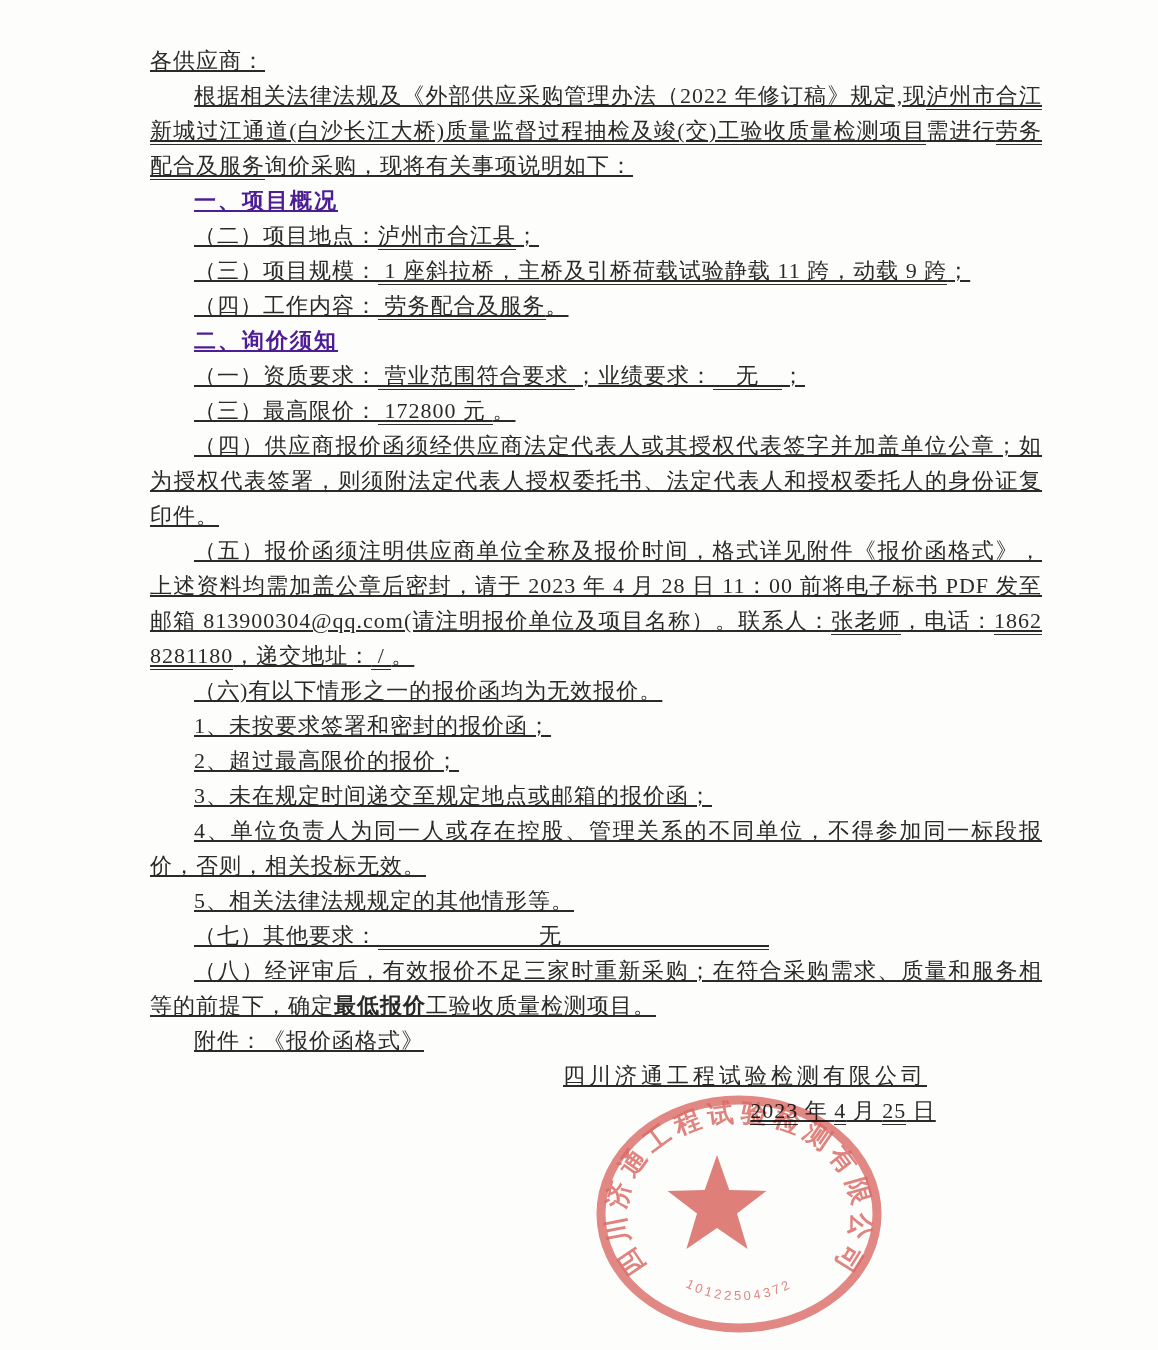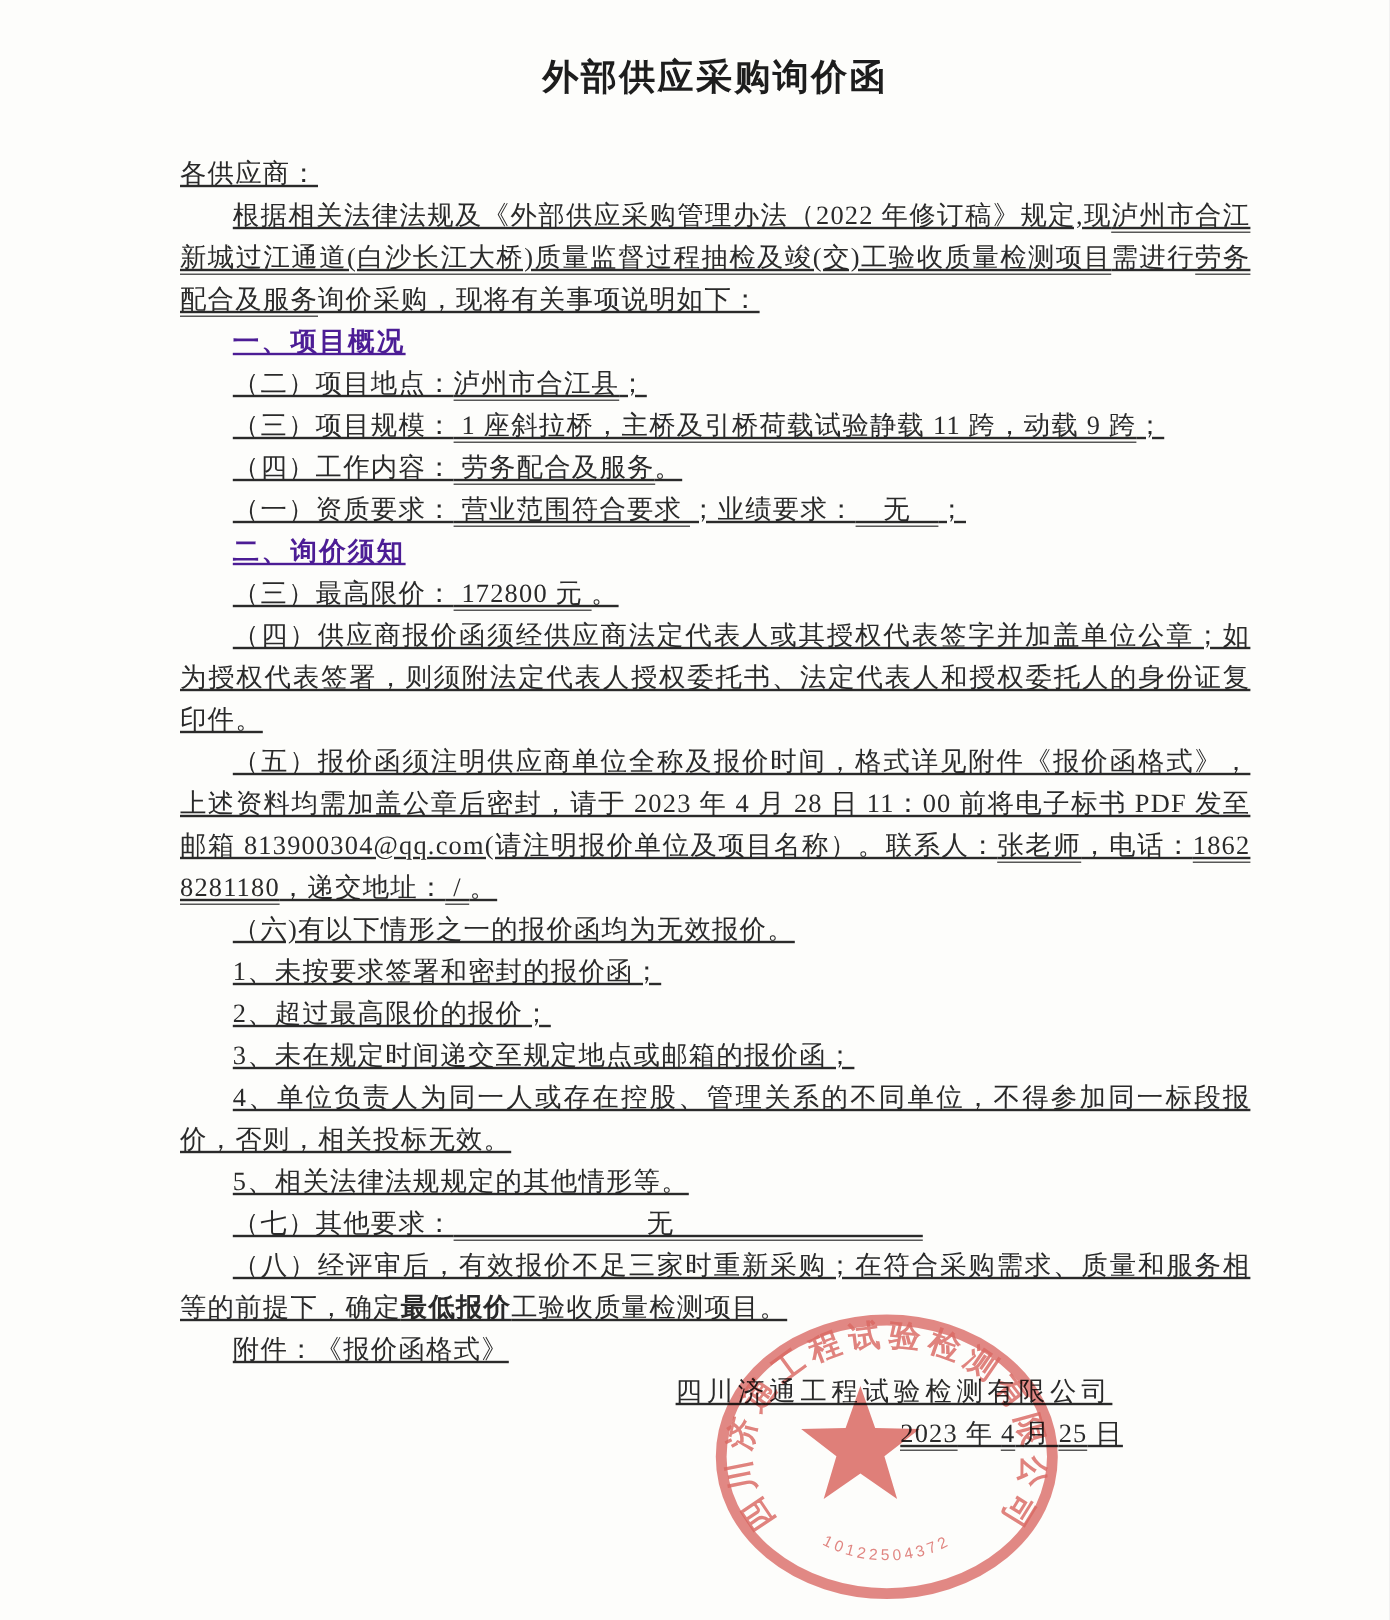--- a/index.html
+++ b/index.html
@@ -81,30 +81,29 @@
     letter-spacing:3px;
     fill:var(--seal-color,#d6534e);
     opacity:0.8;
   }
 </style>
 </head>
 <body>
 
 <div class="page" style="background: rgb(253, 253, 251); color: rgb(42, 42, 42);">
   <div class="content">
-    <h1 class="title">外部供应采购询价函</h1>
 
     <p class="line no-indent first"><span>各供应商：</span></p>
     <p class="line"><span>根据相关法律法规及《外部供应采购管理办法（2022 年修订稿》规定,现</span><span class="u">泸州市合江新城过江通道(白沙长江大桥)质量监督过程抽检及竣(交)工验收质量检测项目</span><span>需进行</span><span class="u">劳务配合及服务</span><span>询价采购，现将有关事项说明如下：</span></p>
     <p class="line heading"><span>一、项目概况</span></p>
     <p class="line"><span>（二）项目地点：</span><span class="u">泸州市合江县</span><span>；</span></p>
     <p class="line"><span>（三）项目规模：</span><span class="u"> 1 座斜拉桥，主桥及引桥荷载试验静载 11 跨，动载 9 跨</span><span>；</span></p>
     <p class="line"><span>（四）工作内容：</span><span class="u"> 劳务配合及服务</span><span>。</span></p>
+    <p class="line heading"><span>二、询价须知</span></p>
     <p class="line"><span>（一）资质要求：</span><span class="u"> 营业范围符合要求 </span><span>；业绩要求：</span><span class="u">　无　</span><span>；</span></p>
-    <p class="line heading"><span>二、询价须知</span></p>
     <p class="line"><span>（三）最高限价：</span><span class="u"> 172800 元 </span><span>。</span></p>
     <p class="line"><span>（四）供应商报价函须经供应商法定代表人或其授权代表签字并加盖单位公章；如为授权代表签署，则须附法定代表人授权委托书、法定代表人和授权委托人的身份证复印件。</span></p>
     <p class="line"><span>（五）报价函须注明供应商单位全称及报价时间，格式详见附件《报价函格式》，上述资料均需加盖公章后密封，请于 2023 年 4 月 28 日 11：00 前将电子标书 PDF 发至邮箱 813900304@qq.com(请注明报价单位及项目名称）。联系人：</span><span class="u">张老师</span><span>，电话：</span><span class="u">18628281180</span><span>，递交地址：</span><span class="u"> / </span><span>。</span></p>
     <p class="line"><span>（六)有以下情形之一的报价函均为无效报价。</span></p>
     <p class="line"><span>1、未按要求签署和密封的报价函；</span></p>
     <p class="line"><span>2、超过最高限价的报价；</span></p>
     <p class="line"><span>3、未在规定时间递交至规定地点或邮箱的报价函；</span></p>
     <p class="line"><span>4、单位负责人为同一人或存在控股、管理关系的不同单位，不得参加同一标段报价，否则，相关投标无效。</span></p>
     <p class="line"><span>5、相关法律法规规定的其他情形等。</span></p>
     <p class="line"><span>（七）其他要求：</span><span class="u">　　　　　　　无　　　　　　　　　</span></p>

